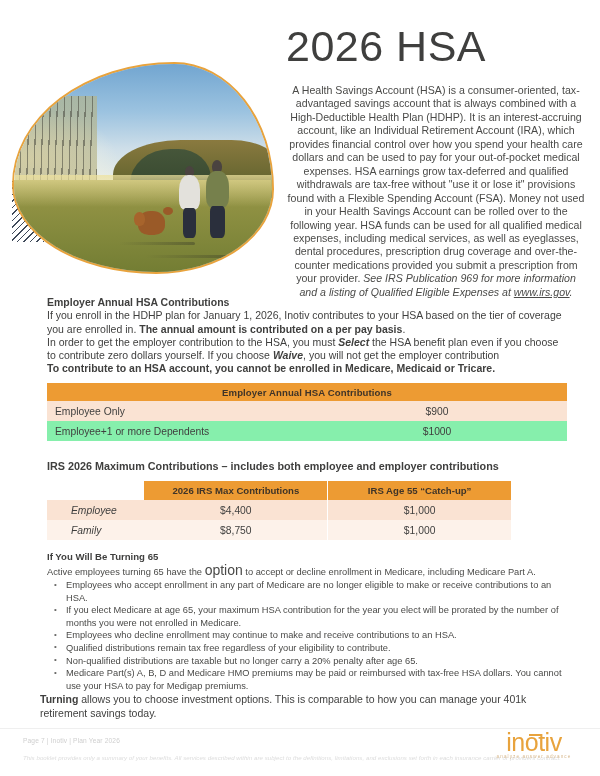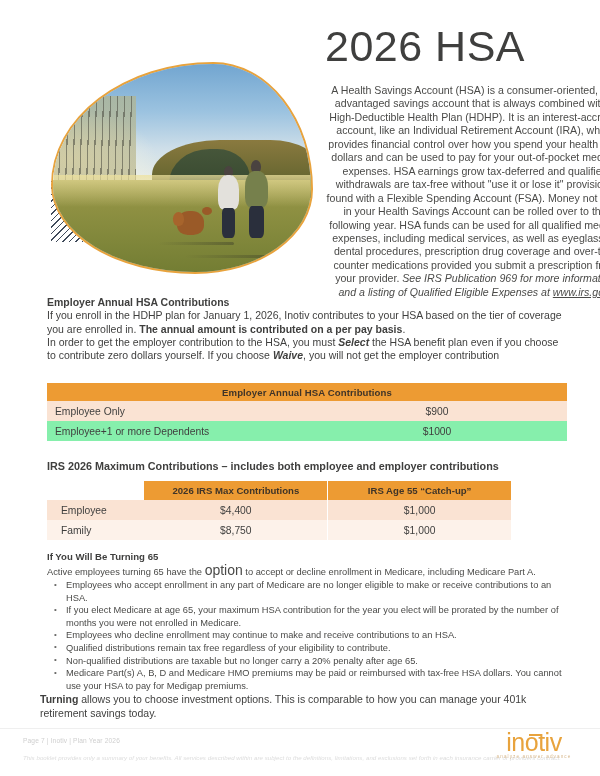--- a/index.html
+++ b/index.html
@@ -13,21 +13,20 @@
     position: relative;
     overflow: hidden;
   }
 
   
   .hero {
     position: absolute;
     left: 0; top: 0;
     width: 492px;
     height: 292px;
-    margin-left: 39px;
   }
 
   .hero-image-wrap {
     position: absolute;
     left: 12px;
     top: 62px;
     width: 262px;
     height: 222px;
   }
   .hatch {
@@ -220,21 +219,21 @@
   .table2 th.blank { background: #ffffff; width: 21%; }
   .table2 th.thead {
     background: #ED9B33;
     color: #3f3428;
     font-weight: bold;
     font-size: 9.6px;
     text-align: center;
     padding: 4px 0;
   }
   .table2 td { padding: 4.5px 0; color: #3f3f3e; }
-  .table2 td.lbl { padding-left: 14px; }
+  .table2 td.lbl { padding-left: 24px; font-style: italic; }
   .table2 td.val { text-align: center; }
   .table2 tr.r1 td { background: #FAE3D3; }
   .table2 tr.r2 td { background: #FDF2EA; }
   .table2 td.sep { border-left: 1.5px solid #ffffff; }
   .table2 th.sep { border-left: 1.5px solid #ffffff; }
 
   
   .turn65 {
     position: absolute;
     left: 47px;
@@ -386,20 +385,21 @@
   <div class="hero-para">
     <span>A Health Savings Account (HSA) is a consumer-oriented, tax-advantaged savings account that is always combined with a High-Deductible Health Plan (HDHP).  It is an interest-accruing account, like an Individual Retirement Account (IRA), which provides financial control over how you spend your health care dollars and can be used to pay for your out-of-pocket medical expenses.  HSA earnings grow tax-deferred and qualified withdrawals are tax-free without "use it or lose it" provisions found with a Flexible Spending Account (FSA). Money not used in your Health Savings Account can be rolled over to the following year.  HSA funds can be used for all qualified medical expenses, including medical services, as well as eyeglasses, dental procedures, prescription drug coverage and over-the-counter medications provided you submit a prescription from your provider.</span>
     <span class="ital">See IRS Publication 969 for more information and a listing of Qualified Eligible Expenses at </span><a class="irs" href="#">www.irs.gov</a><span class="ital">.</span>
   </div>
 </div>
 
 <div class="section-emp">
   <div class="hdr">Employer Annual HSA Contributions</div>
   <div><span>If you enroll in the HDHP plan for January 1, 2026, Inotiv contributes to your HSA based on the tier of coverage you are enrolled in.  </span><span class="b">The annual amount is contributed on a per pay basis</span><span>.</span></div>
   <div><span>In order to get the employer contribution to the HSA, you must </span><span class="bi">Select</span><span> the HSA benefit plan even if you choose to contribute zero dollars yourself.  If you choose </span><span class="bi">Waive</span><span>, you will not get the employer contribution</span></div>
+  <div class="b">To contribute to an HSA account, you cannot be enrolled in Medicare, Medicaid or Tricare.</div>
 </div>
 
 <table class="table1">
   <tbody>
       <tr>
     <th class="thead" colspan="2">Employer Annual HSA Contributions</th>
   </tr>
   <tr class="r1">
     <td class="col-split">Employee Only</td>
     <td class="val">$900</td>

